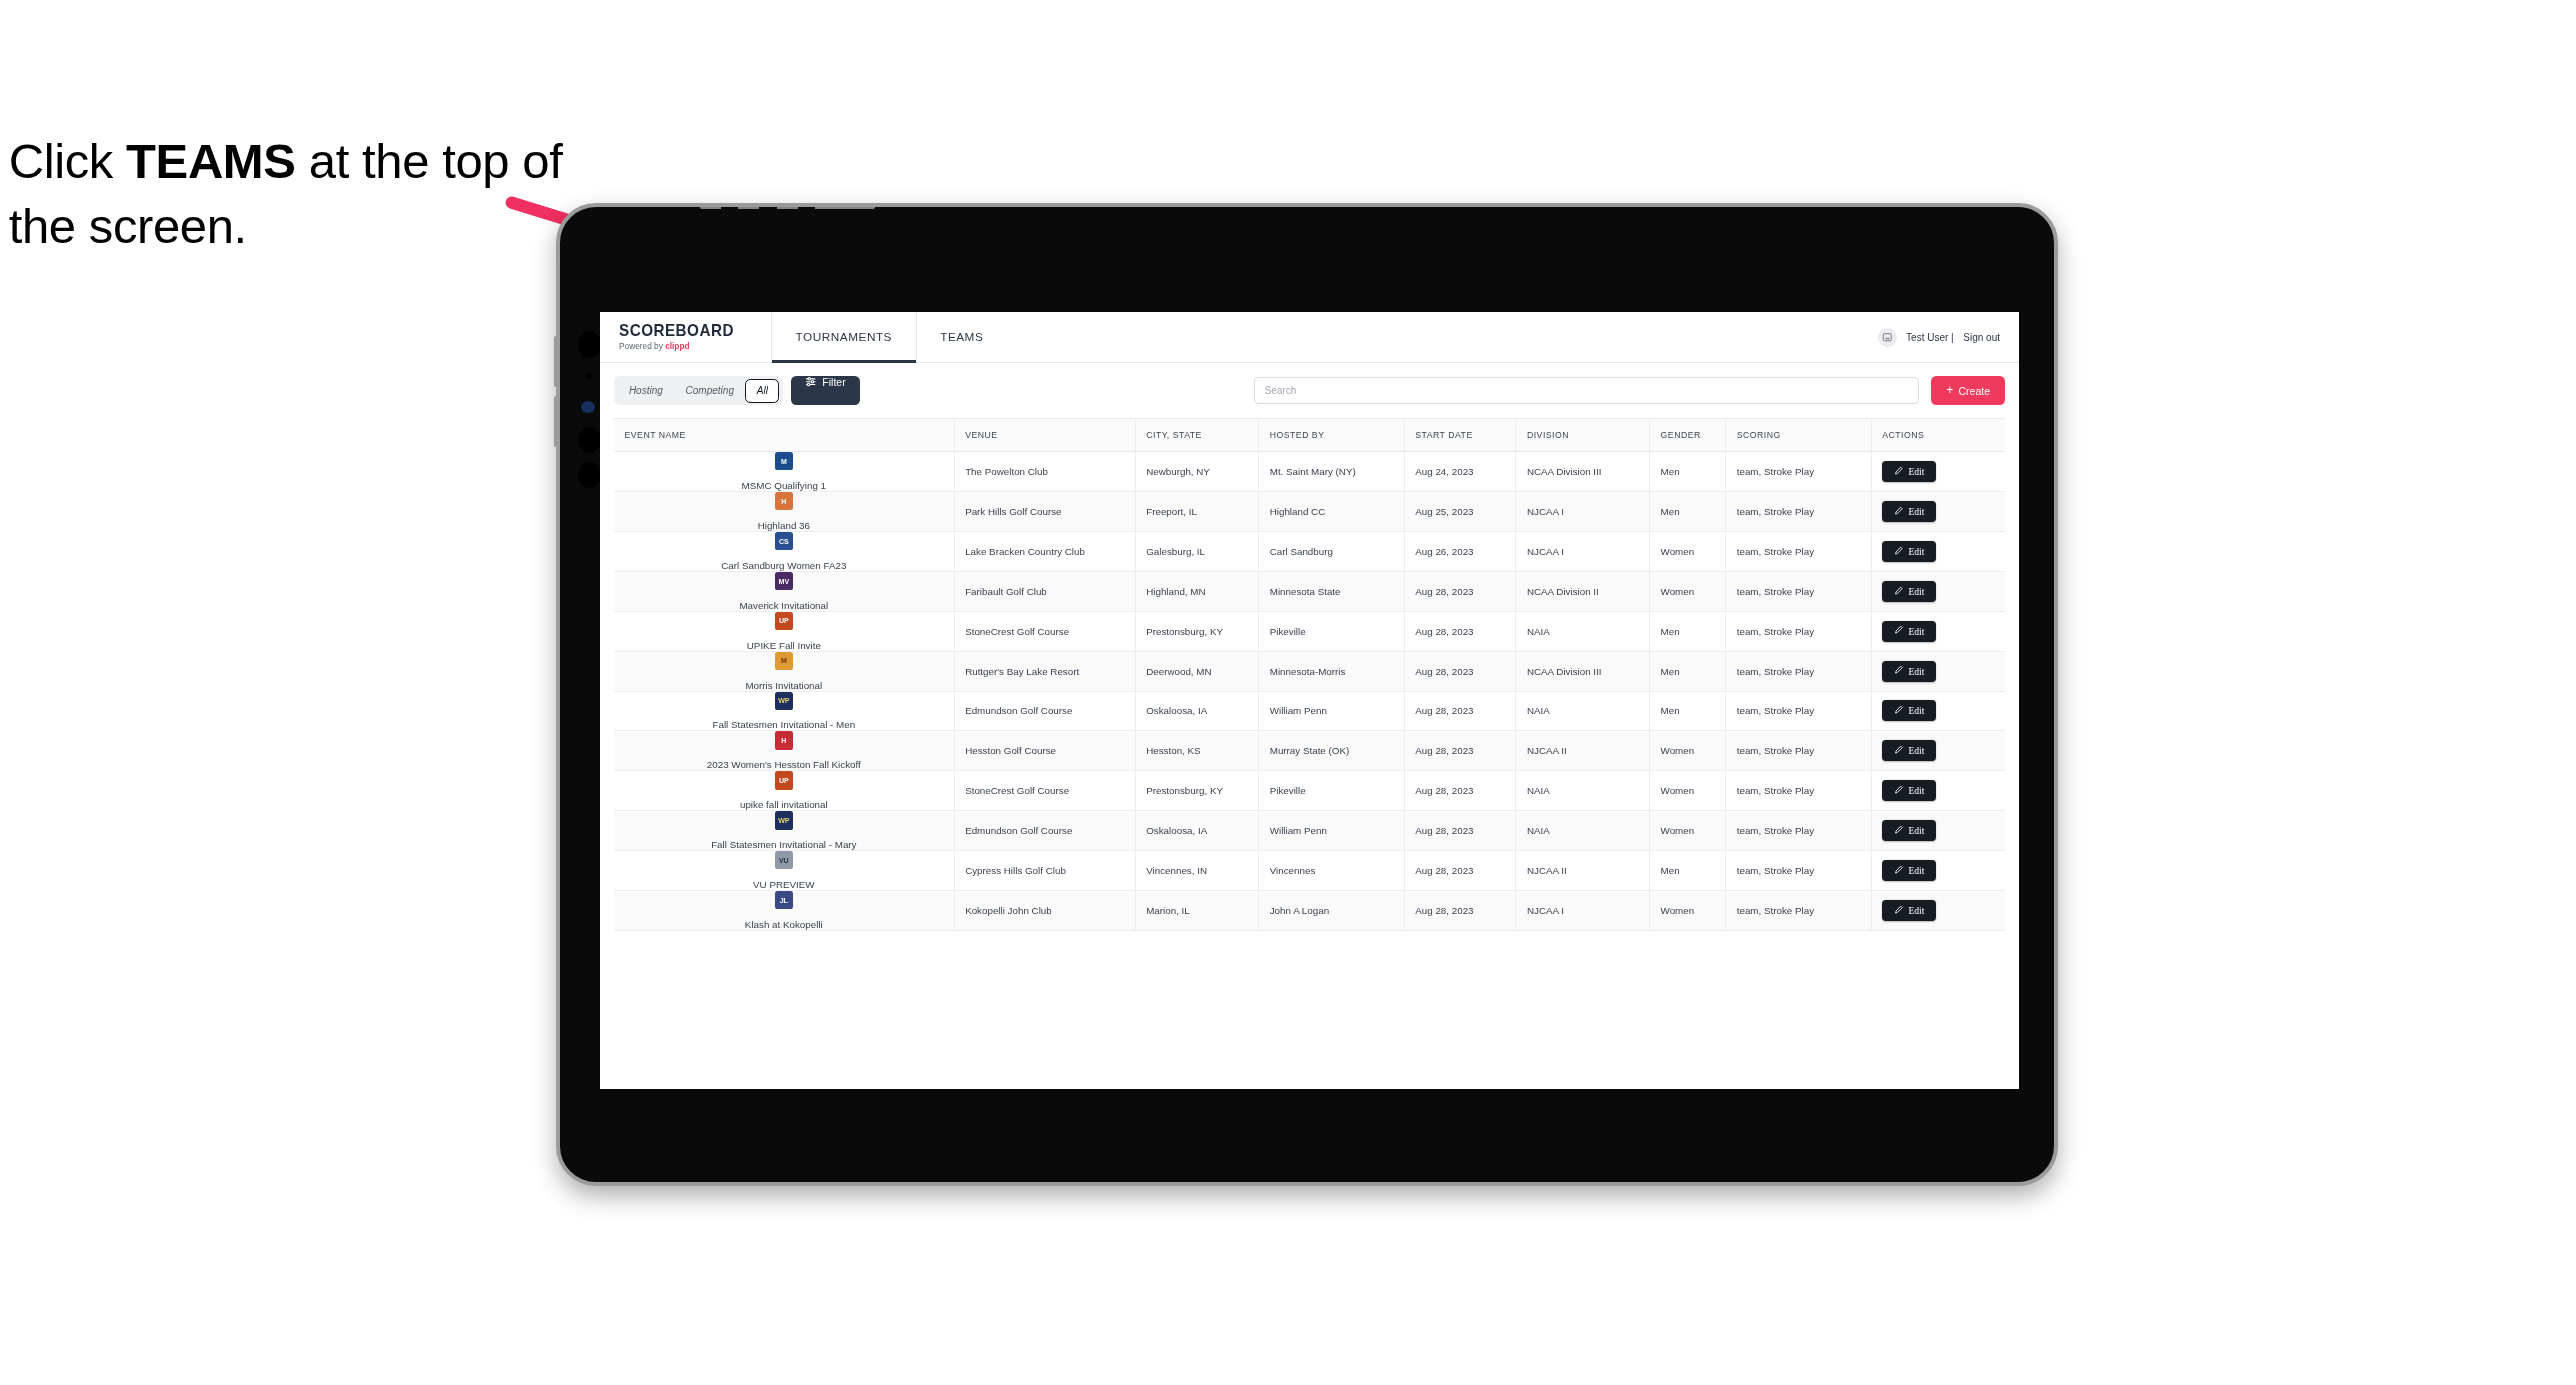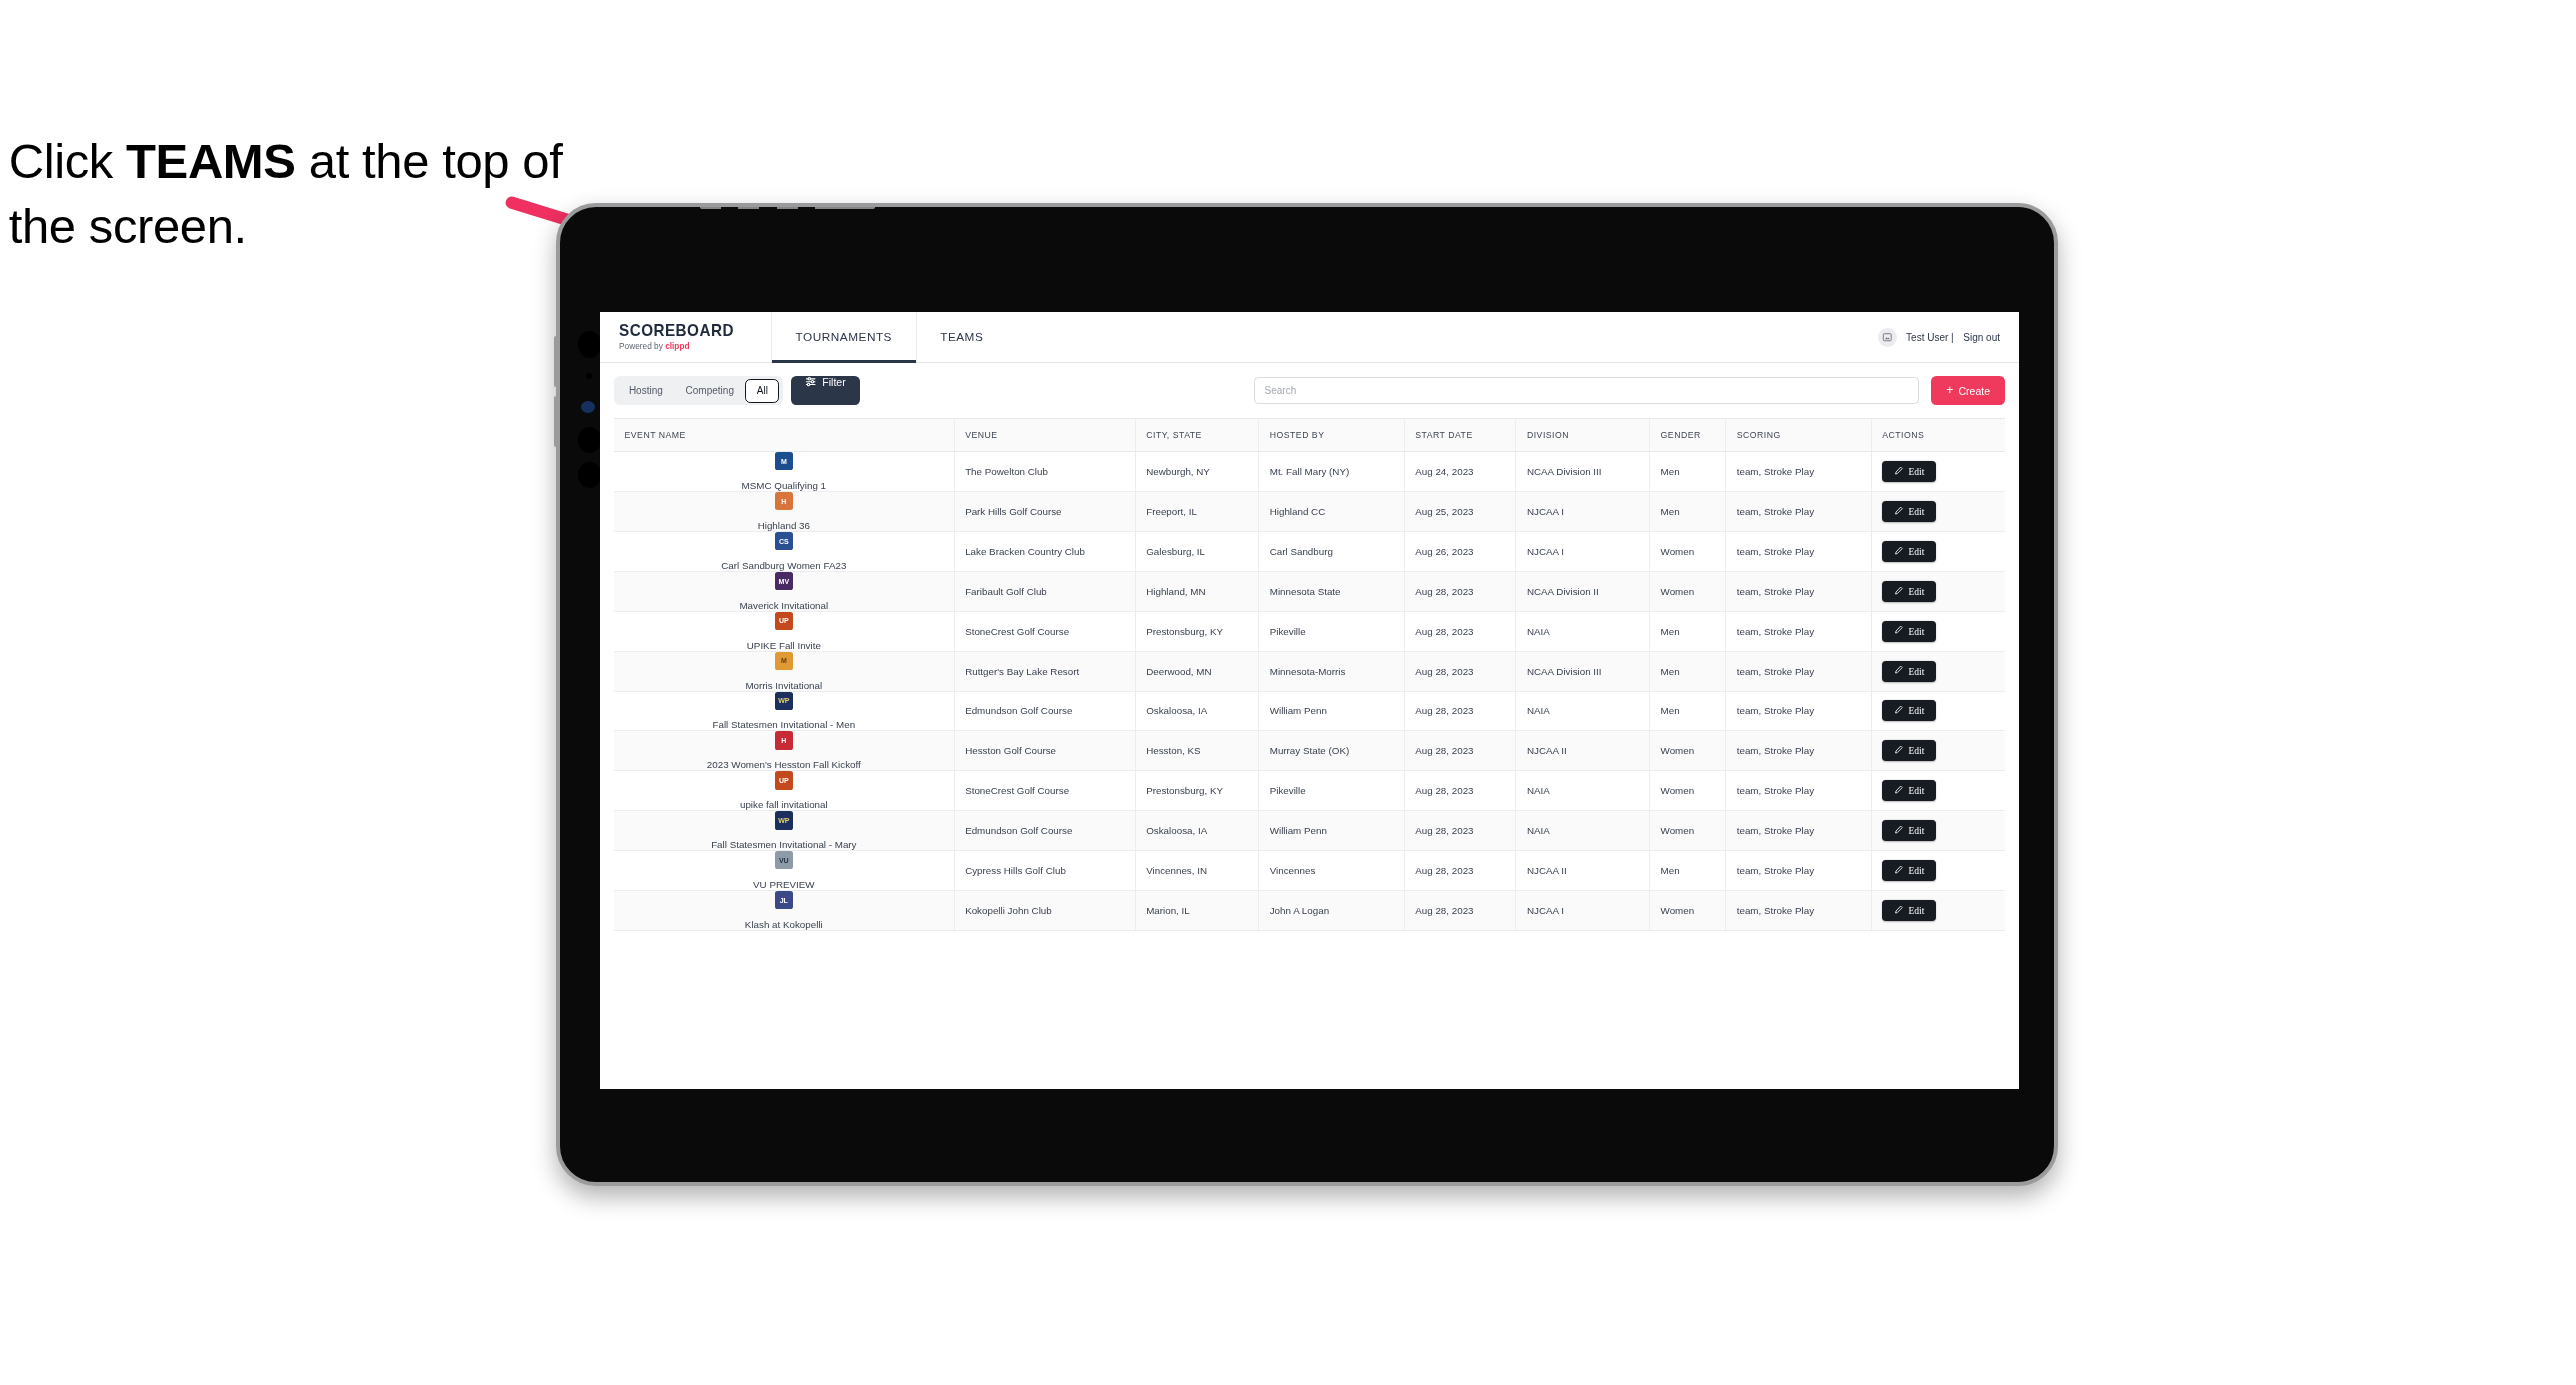--- a/index.html
+++ b/index.html
@@ -82,21 +82,21 @@
   #username{font-size:10px;color:#2d3648;}
   #signout{font-size:10px;color:#2d3648;cursor:pointer;}
 
   
   #page{background:#fff;padding:0 14px;}
   #toolbar{
     display:flex;align-items:center;height:55px;gap:0;
   }
   #segmented{
     display:flex;align-items:center;background:#eef0f2;border-radius:6.1px;
-    height:29px;padding:0 3.5px;
+    height:29px;padding:0 3.5px;font-style:italic;
   }
   .seg{
     font-size:10px;color:#545b67;padding:0 11.4px;cursor:pointer;
     display:flex;align-items:center;height:22px;
   }
   .seg.active{
     background:#fff;border:1.2px solid #11161f;border-radius:5.2px;
     color:#11161f;font-weight:500;height:22px;padding:0 10.5px;
   }
   #filter-btn{
@@ -267,21 +267,21 @@
         <tbody id="tbody">
             <tr>
               <td>
                 <div class="evcell">
                   <span class="logo" style="background: rgb(28, 78, 143); color: rgb(255, 255, 255);">M</span>
                   <span>MSMC Qualifying 1</span>
                 </div>
               </td>
               <td>The Powelton Club</td>
               <td>Newburgh, NY</td>
-              <td>Mt. Fall Mary (NY)</td>
+              <td>Mt. Saint Mary (NY)</td>
               <td>Aug 24, 2023</td>
               <td>NCAA Division III</td>
               <td>Men</td>
               <td>team, Stroke Play</td>
               <td><button class="edit-btn">
                   <span><svg width="9.6" height="9.6" viewBox="0 0 16 16" fill="none" stroke="#fff" stroke-width="1.4" stroke-linecap="round" stroke-linejoin="round">
                       <path d="M11.6 2.3l2.1 2.1L5.4 12.7 2.6 13.4l.7-2.8z"></path>
                     </svg></span>
                   <span>Edit</span>
                 </button></td>

